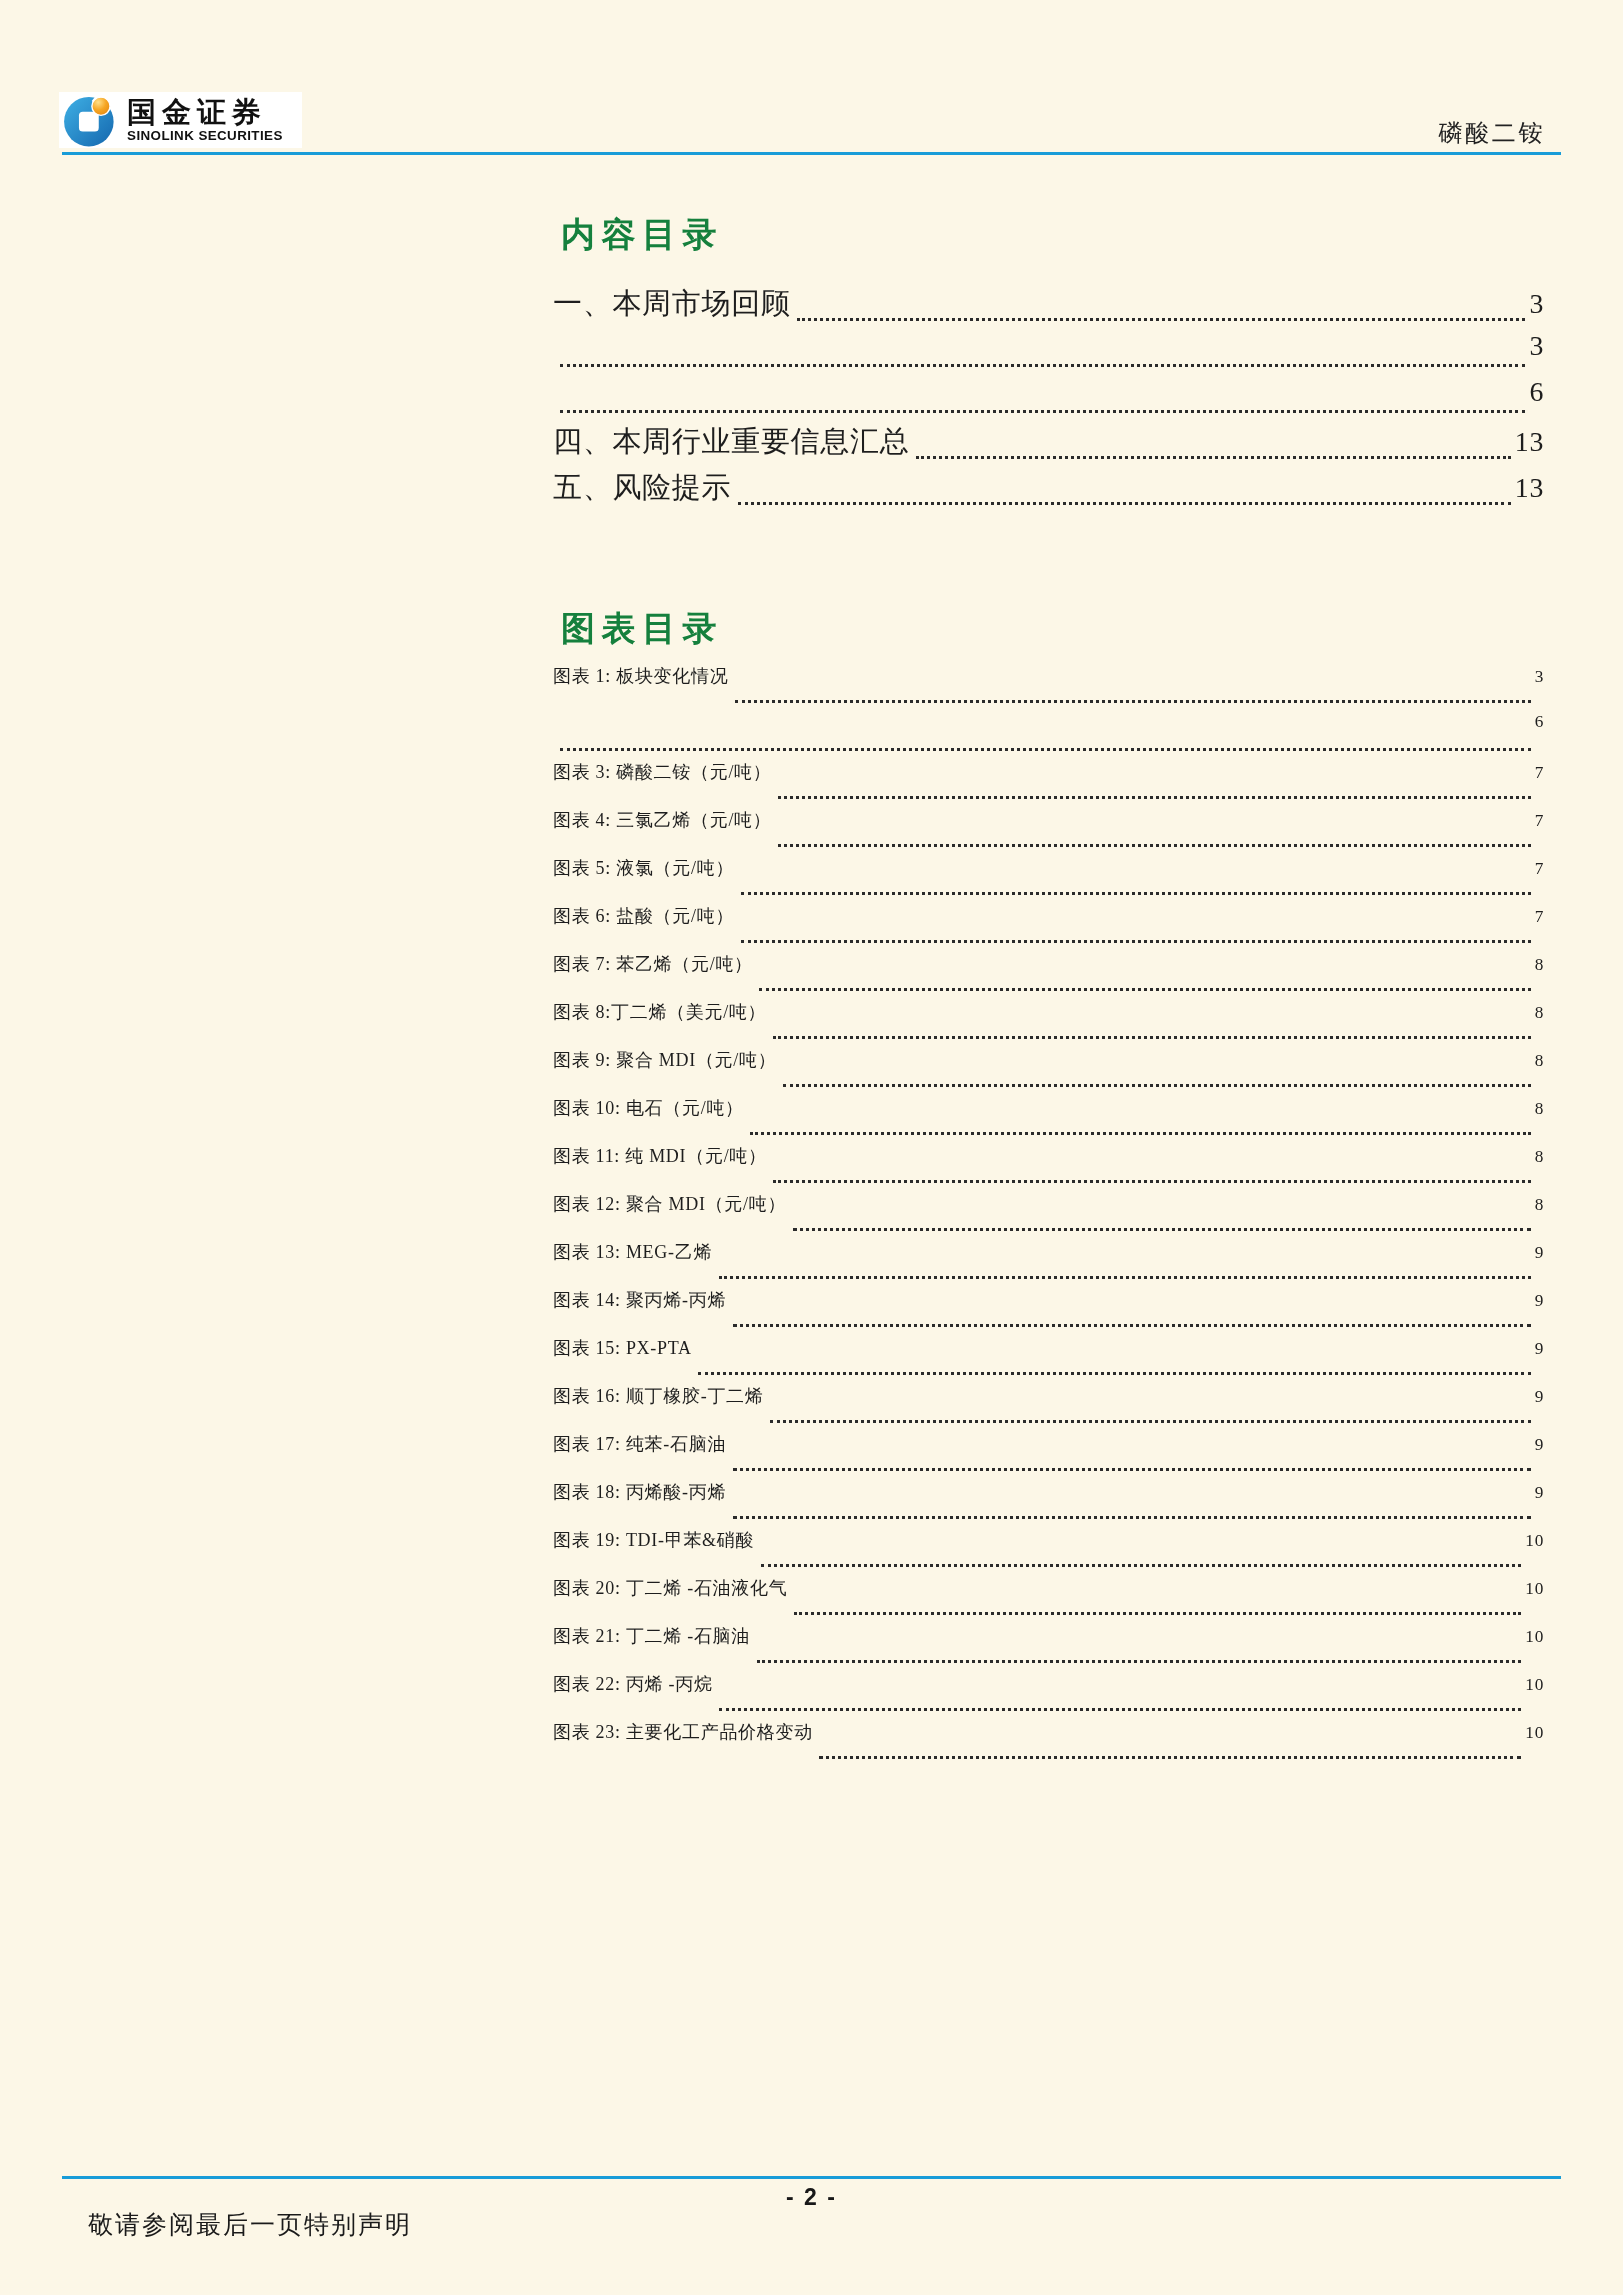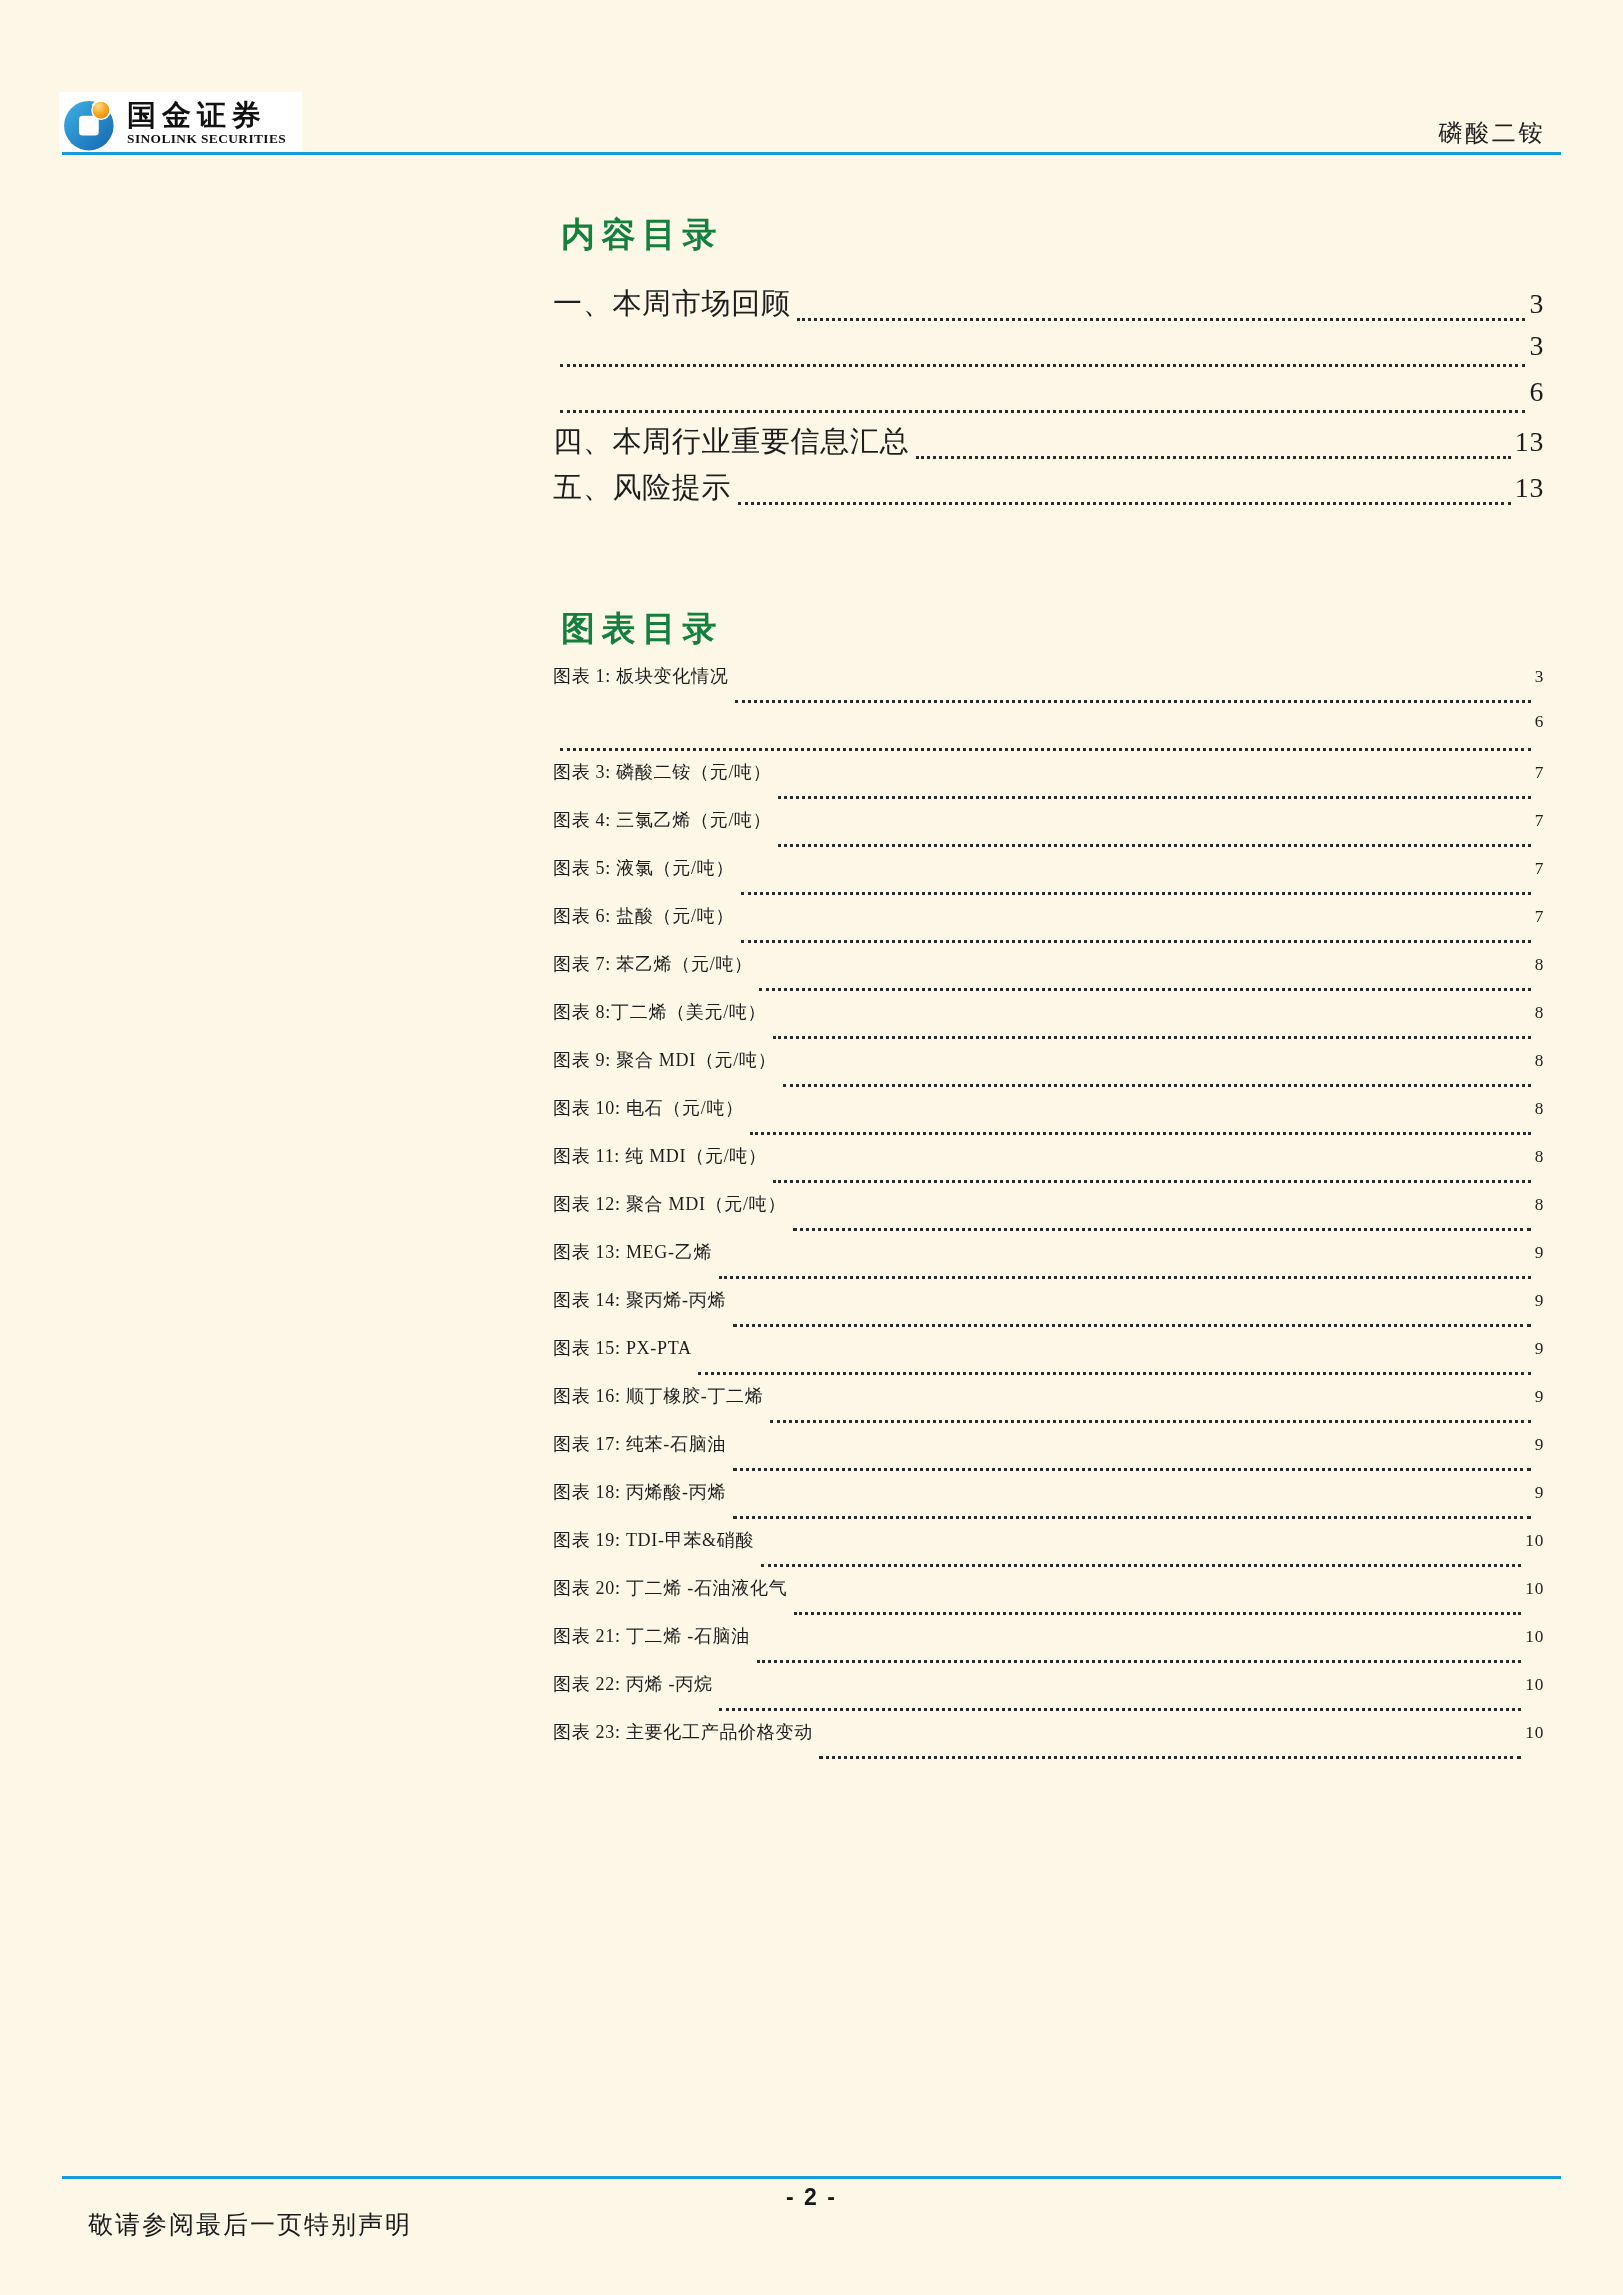--- a/index.html
+++ b/index.html
@@ -11,32 +11,32 @@
   .page{
     position:relative;
     width:1623px;height:2295px;
     background:var(--background);
     font-family:"Liberation Serif","DejaVu Serif",serif;
     color:var(--ink);
     overflow:hidden;
   }
   
   .logo-box{
-    position:absolute;left:59px;top:92px;width:243px;height:63px;
+    position:absolute;left:59px;top:92px;width:243px;height:56px;
     background:#ffffff;display:flex;align-items:center;
   }
   .logo-mark{width:55px;height:56px;margin-left:3.9px;flex:0 0 auto;}
   .brand-text{margin-left:9.2px;display:flex;flex-direction:column;justify-content:center;}
   .brand-cn{
     font-family:"Liberation Sans","DejaVu Sans",sans-serif;
     font-weight:bold;font-size:29px;line-height:30px;letter-spacing:5.9px;color:#111;
     white-space:nowrap;
   }
   .brand-en{
-    font-family:Liberation Serif, serif;
+    font-family:Liberation Sans, sans-serif;
     font-weight:bold;font-size:13.4px;line-height:15.7px;letter-spacing:0.4px;color:#111;
     white-space:nowrap;margin-top:1.3px;
   }
   .doc-type{
     position:absolute;right:78px;top:120px;
     font-size:24px;line-height:26px;color:#222;letter-spacing:2.6px;
   }
   .rule{
     position:absolute;left:62px;width:1499px;height:3.3px;
     background:var(--accent-blue);

